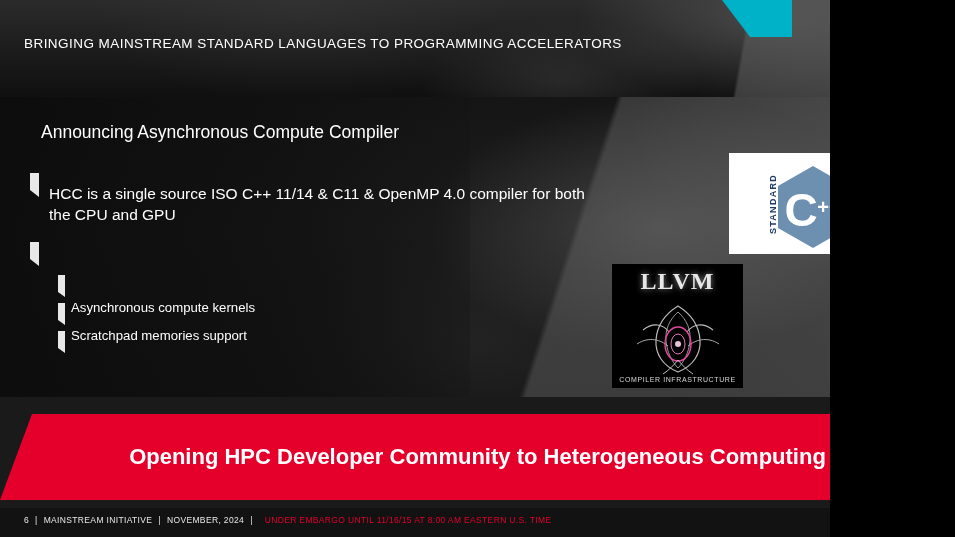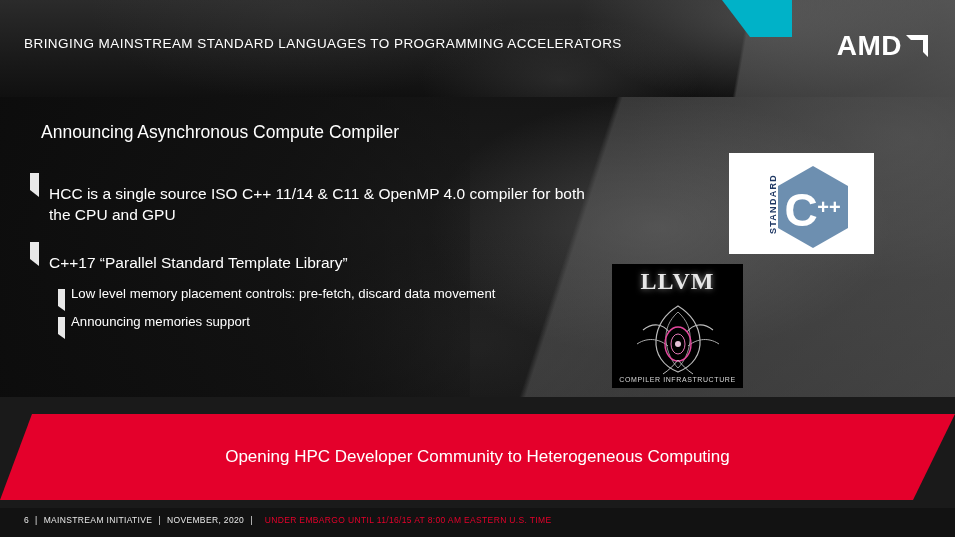--- a/index.html
+++ b/index.html
@@ -5,21 +5,21 @@
   html, body {
     margin: 0;
     padding: 0;
     background: #000;
   }
   body {
     font-family: "Liberation Sans", sans-serif;
   }
   #slide {
     position: relative;
-    width: 955px;
+    width: 830px;
     height: 537px;
     overflow: hidden;
     background: #b91c1c;
   }
 
   
   .header-band {
     position: absolute;
     left: 0; top: 0;
     width: 955px; height: 97px;
@@ -252,23 +252,23 @@
   }
   .red-text {
     position: absolute;
     left: 0;
     top: 17px;
     width: 955px;
     height: 86px;
     display: flex;
     align-items: center;
     justify-content: center;
-    font-size: 17px;
-    color: #ffffff;
-    font-weight: 400;
+    font-size: 22px;
+    color: #ffffff;
+    font-weight: 700;
   }
 
   
   .footer {
     position: absolute;
     left: 0;
     top: 508px;
     width: 955px;
     height: 29px;
     background: #121212;
@@ -314,33 +314,35 @@
 
   <div class="bullets">
 
     <div class="bullet">
       <span class="bullet-mark"><span class="tri tri-l1"></span></span>
       <span class="bullet-text">HCC  is a single source ISO C++ 11/14  &amp; C11  &amp; OpenMP 4.0 compiler for both the CPU and GPU</span>
     </div>
 
     <div class="bullet">
       <span class="bullet-mark"><span class="tri tri-l1"></span></span>
-      <span class="bullet-text">C++17 “Parallel Standard Template Library”</span>
     </div>
 
 
 
     <div class="sub-bullets">
       <div class="sub-bullet">
         <span class="bullet-mark"><span class="tri tri-l2"></span></span>
-        <span class="sub-text">Low level memory placement controls: pre-fetch, discard data movement</span>
       </div>
       <div class="sub-bullet">
         <span class="bullet-mark"><span class="tri tri-l2"></span></span>
-        <span class="sub-text">Announcing memories support</span>
+        <span class="sub-text">Asynchronous compute kernels</span>
+      </div>
+      <div class="sub-bullet">
+        <span class="bullet-mark"><span class="tri tri-l2"></span></span>
+        <span class="sub-text">Scratchpad memories support</span>
       </div>
     </div>
   </div>
 
   <div class="cpp-logo-box">
     <span class="cpp-standard-text">STANDARD</span>
     <span class="cpp-hex">
       <svg width="78" height="86" viewBox="0 0 78 86">
         <polygon points="39,2 74,22 74,64 39,84 4,64 4,22" fill="#6d8fb0"></polygon>
         <text x="27" y="62" font-family="Liberation Sans, sans-serif" font-size="46" font-weight="bold" fill="#ffffff" text-anchor="middle">C</text>
@@ -375,19 +377,19 @@
     <div class="red-band"></div>
     <div class="red-text">Opening HPC Developer Community to Heterogeneous Computing</div>
   </div>
 
   <div class="footer">
     <div class="footer-inner">
       <span>6</span>
       <span class="footer-sep">|</span>
       <span>MAINSTREAM INITIATIVE</span>
       <span class="footer-sep">|</span>
-      <span>NOVEMBER, 2020</span>
+      <span>NOVEMBER, 2024</span>
       <span class="footer-sep">|</span>
       <span class="footer-embargo">UNDER EMBARGO UNTIL 11/16/15 AT 8:00 AM EASTERN U.S. TIME</span>
     </div>
   </div>
 
 </div>
 
 </body></html>

